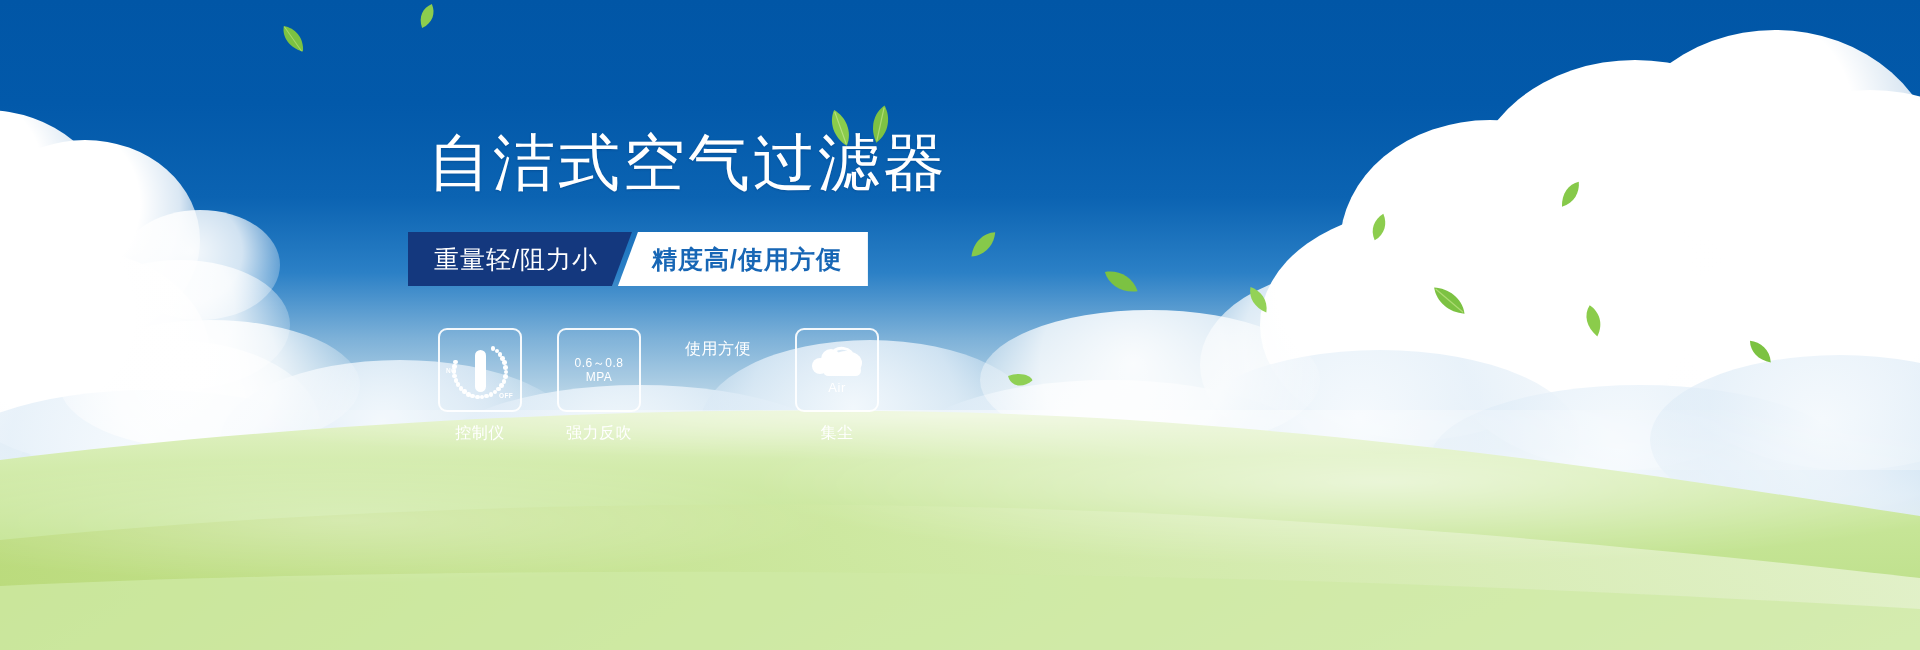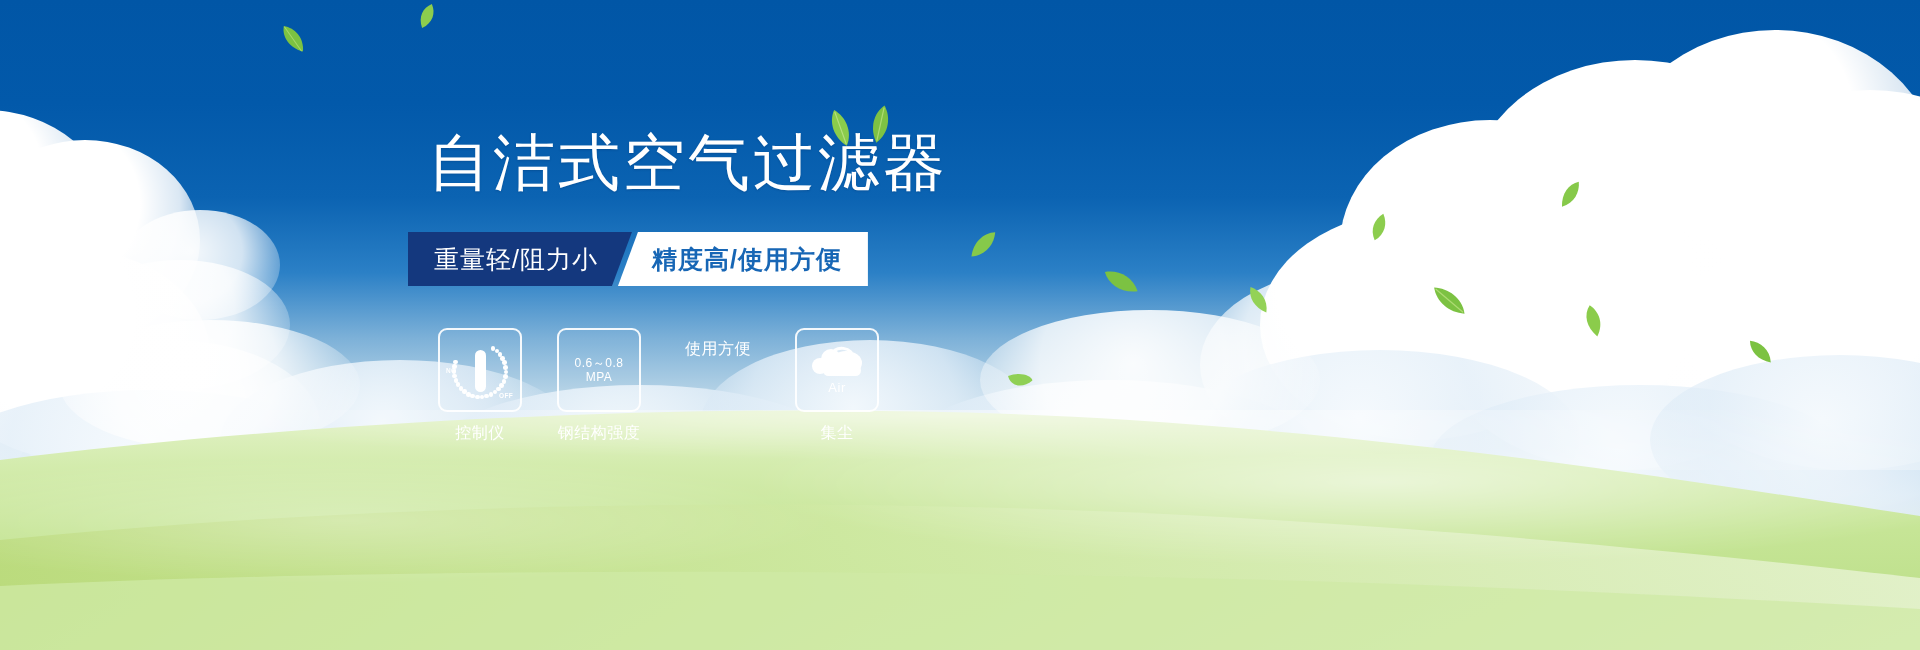--- a/index.html
+++ b/index.html
@@ -305,21 +305,21 @@
           </div>
         </div>
         <div class="fcap">控制仪</div>
       </div>
 
       <div class="feature">
         <div class="fbox">
           <div class="txt">0.6～0.8</div>
           <div class="txt">MPA</div>
         </div>
-        <div class="fcap">钢结构强度</div>
+        <div class="fcap">强力反吹</div>
       </div>
 
 
       <div class="feature">
         <div class="fcap">使用方便</div>
       </div>
 
       <div class="feature">
         <div class="fbox">
           <div class="airicon">

